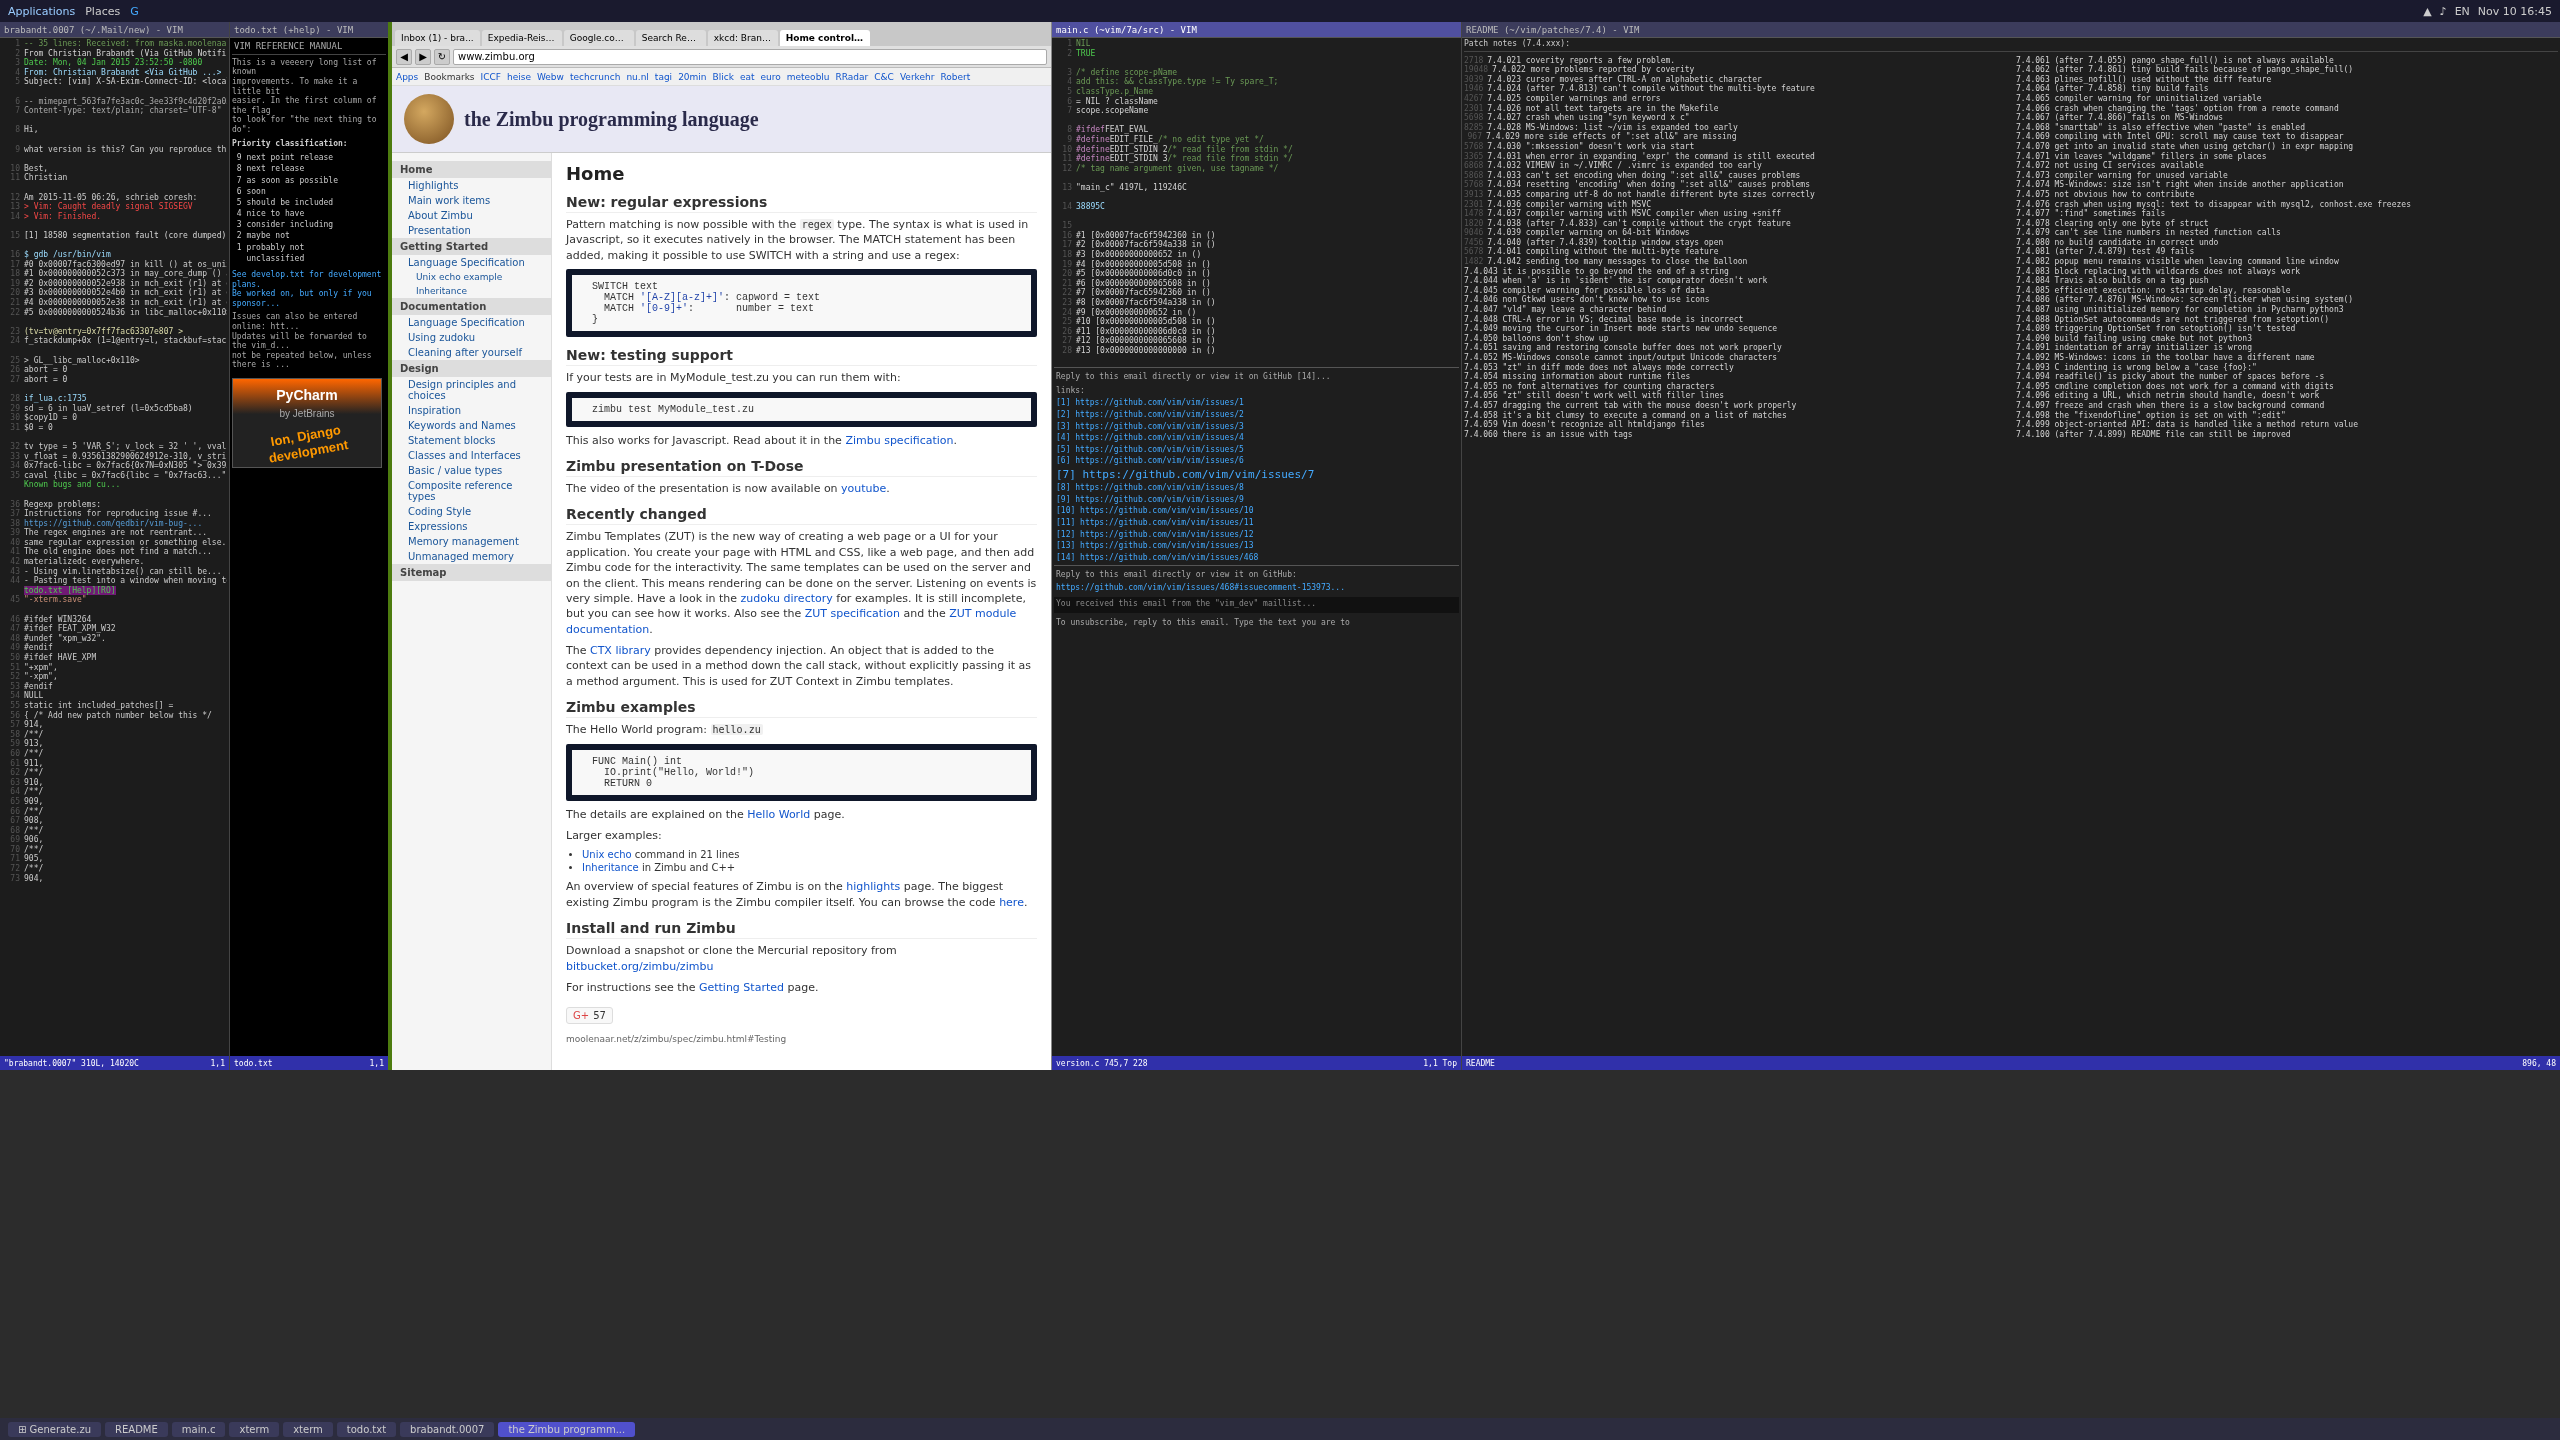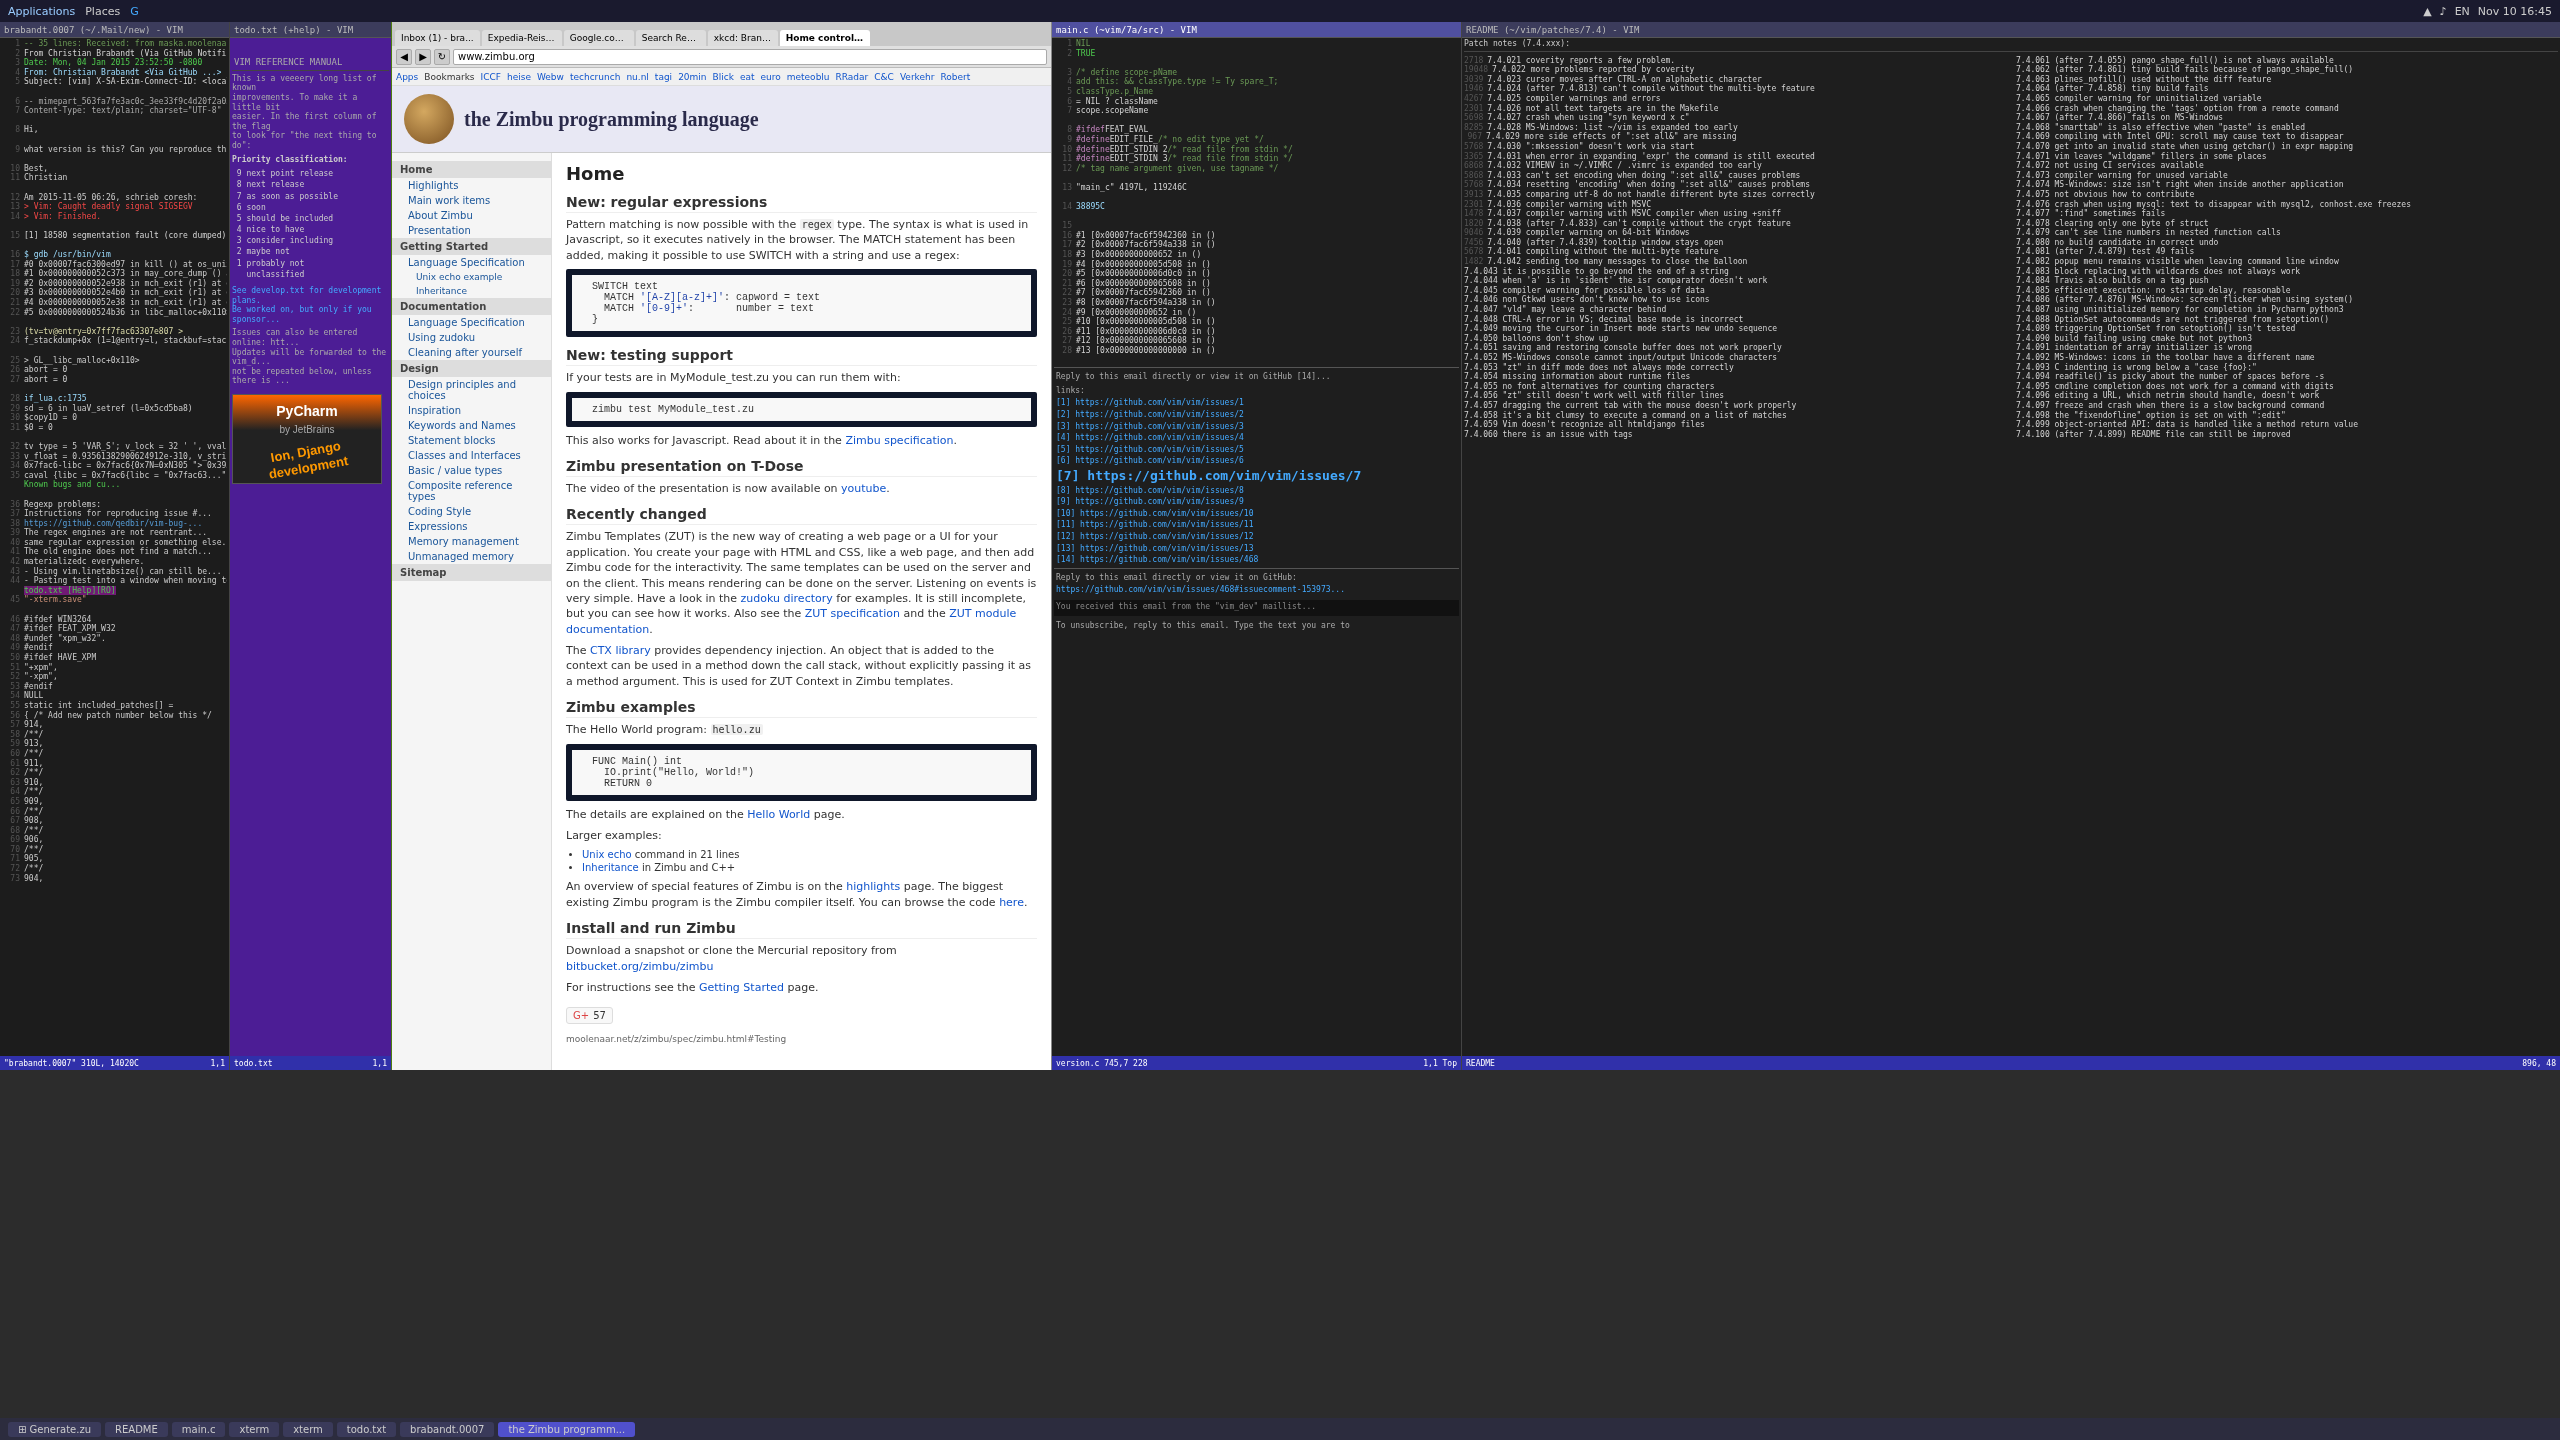--- a/index.html
+++ b/index.html
@@ -61,28 +61,27 @@
       font-family: monospace;
       font-size: 9px;
       display: flex;
       flex-direction: column;
       border-right: 1px solid #444;
     }
 
     .mid-left-vim {
       width: 162px;
       height: 100%;
-      background: #4c1d95;
+      background: #000000;
       color: #d4d4d4;
       font-family: monospace;
       font-size: 9px;
       display: flex;
       flex-direction: column;
-      border-right: 1px solid #4d7c0f;
-      gap: 16px;
+      border-right: 4px solid #4d7c0f;
     }
 
     .browser-col {
       width: 660px;
       height: 100%;
       background: #fff;
       display: flex;
       flex-direction: column;
       border-right: 1px solid #888;
     }
@@ -935,21 +934,21 @@
         </div>
       <div style="height:1px; background:#555; margin:2px 0;"></div>
       <div style="color:#aaa; font-size:8px; padding:2px;">Reply to this email directly or view it on GitHub [14]...</div>
       <div style="color:#aaa; font-size:8px; padding:2px;">links:</div>
       <div style="font-size:8px; color:#4af; padding:1px 2px;">[1] https://github.com/vim/vim/issues/1</div>
       <div style="font-size:8px; color:#4af; padding:1px 2px;">[2] https://github.com/vim/vim/issues/2</div>
       <div style="font-size:8px; color:#4af; padding:1px 2px;">[3] https://github.com/vim/vim/issues/3</div>
       <div style="font-size:8px; color:#4af; padding:1px 2px;">[4] https://github.com/vim/vim/issues/4</div>
       <div style="font-size:8px; color:#4af; padding:1px 2px;">[5] https://github.com/vim/vim/issues/5</div>
       <div style="font-size:8px; color:#4af; padding:1px 2px;">[6] https://github.com/vim/vim/issues/6</div>
-      <div style="font-size:13px; color:#4af; padding:1px 2px;font-weight:bold;">[7] https://github.com/vim/vim/issues/7</div>
+      <div style="font-size:11px; color:#4af; padding:1px 2px;">[7] https://github.com/vim/vim/issues/7</div>
       <div style="font-size:8px; color:#4af; padding:1px 2px;">[8] https://github.com/vim/vim/issues/8</div>
       <div style="font-size:8px; color:#4af; padding:1px 2px;">[9] https://github.com/vim/vim/issues/9</div>
       <div style="font-size:8px; color:#4af; padding:1px 2px;">[10] https://github.com/vim/vim/issues/10</div>
       <div style="font-size:8px; color:#4af; padding:1px 2px;">[11] https://github.com/vim/vim/issues/11</div>
       <div style="font-size:8px; color:#4af; padding:1px 2px;">[12] https://github.com/vim/vim/issues/12</div>
       <div style="font-size:8px; color:#4af; padding:1px 2px;">[13] https://github.com/vim/vim/issues/13</div>
       <div style="font-size:8px; color:#4af; padding:1px 2px;">[14] https://github.com/vim/vim/issues/468</div>
       <div style="height:1px; background:#555; margin:2px 0;"></div>
       <div style="color:#aaa; font-size:8px; padding:2px;">Reply to this email directly or view it on GitHub:</div>
       <div style="font-size:8px; color:#4af; padding:1px 2px;">https://github.com/vim/vim/issues/468#issuecomment-153973...</div>

